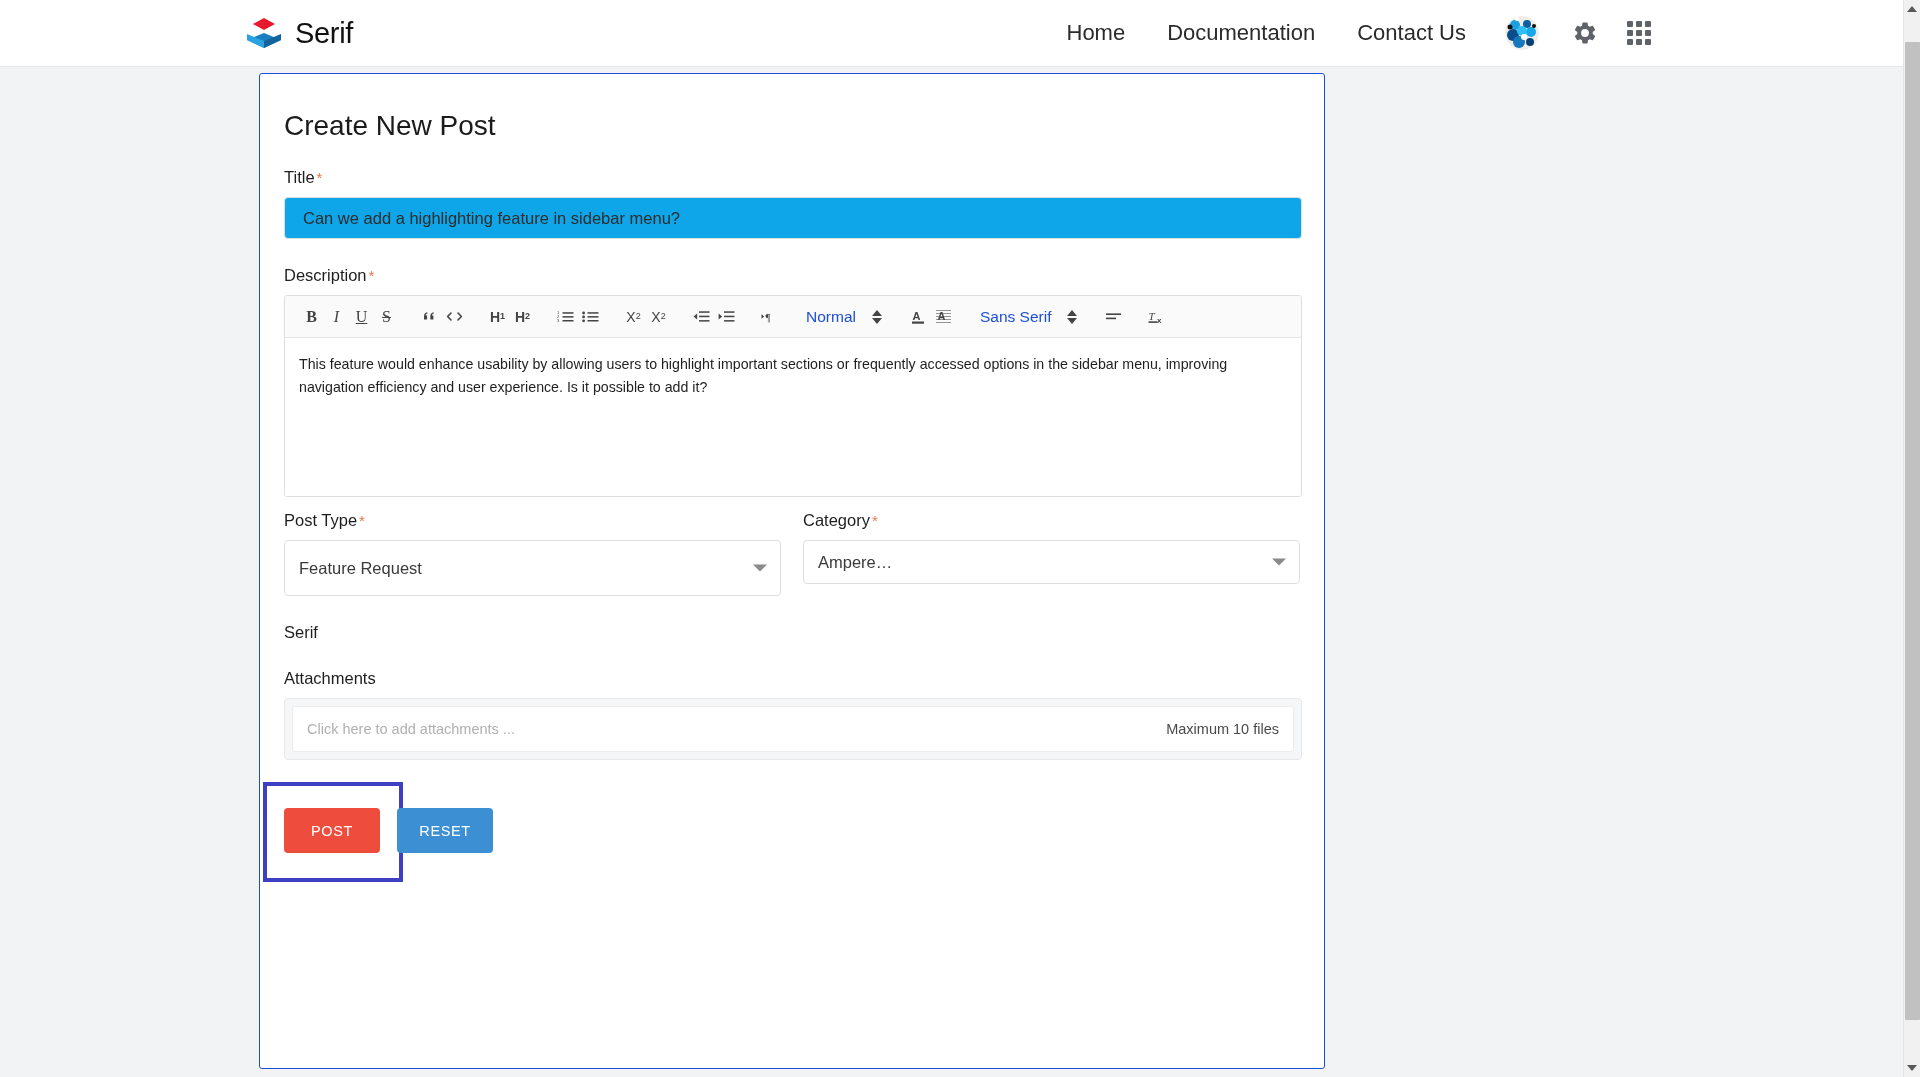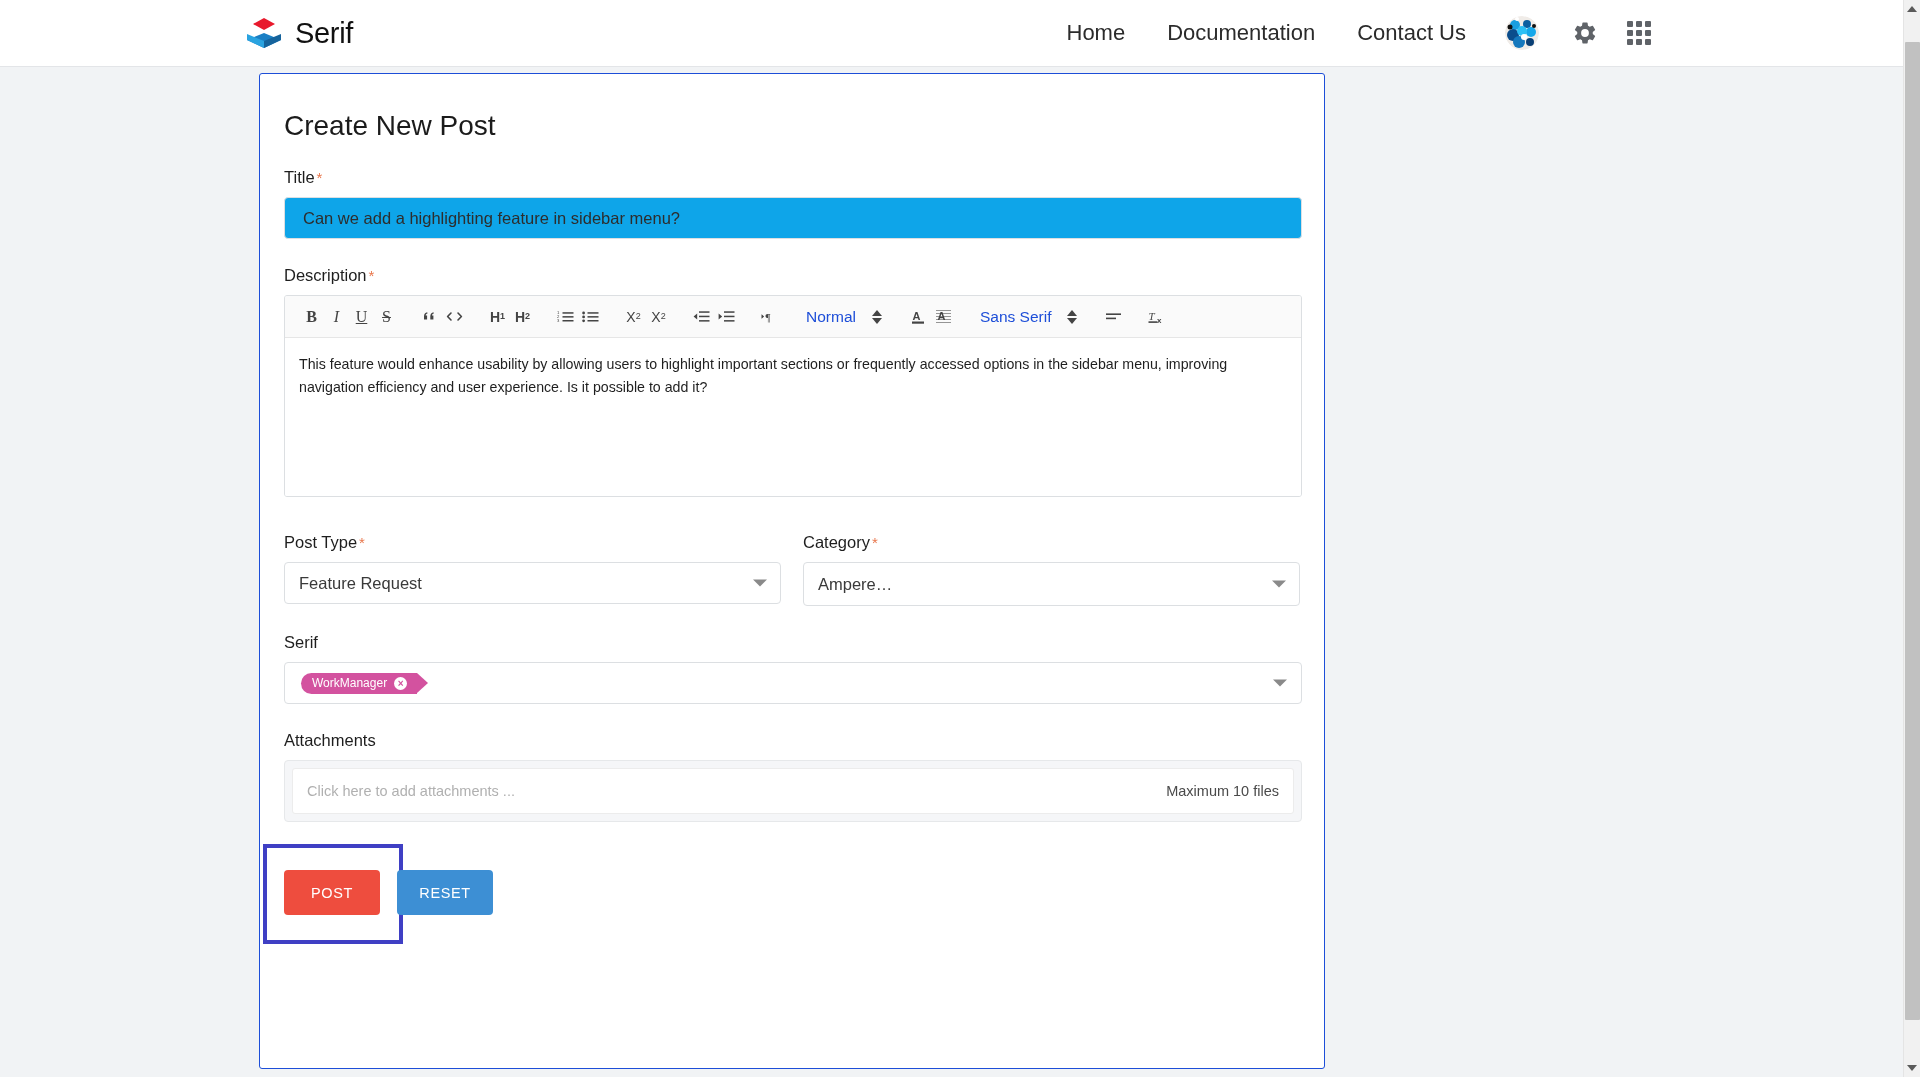--- a/index.html
+++ b/index.html
@@ -193,28 +193,28 @@
     padding: 15px 14px 0 14px;
     font-size: 14.2px;
     line-height: 1.63;
     color: #1f1f1f;
   }
 
   
   .row2 {
     display: flex;
     gap: 22px;
-    margin-top: 36px;
+    margin-top: 14px;
   }
   .col { width: 498px; }
 
   .select {
     position: relative;
     width: 100%;
-    height: 42px;
+    height: 56px;
     border: 1px solid #dcdfe2;
     border-radius: 4px;
     background: #fff;
     display: flex;
     align-items: center;
     padding: 0 14px;
     font-size: 16.5px;
     color: #3a3a3a;
     cursor: pointer;
   }
@@ -608,27 +608,20 @@
         </label>
         <div class="select cat">
           <span>Ampere…</span>
           <span class="caret"></span>
         </div>
       </div>
     </div>
 
     <div class="block">
       <label class="field-label">Serif</label>
-      <div class="tags-input">
-        <span class="chip">
-          <span>WorkManager</span>
-          <span class="chip-x">×</span>
-        </span>
-        <span class="tags-caret"></span>
-      </div>
     </div>
 
     <div class="block">
       <label class="field-label">Attachments</label>
       <div class="attach-outer">
         <div class="attach-inner">
           <span class="attach-placeholder">Click here to add attachments ...</span>
           <span class="attach-max">Maximum 10 files</span>
         </div>
       </div>

